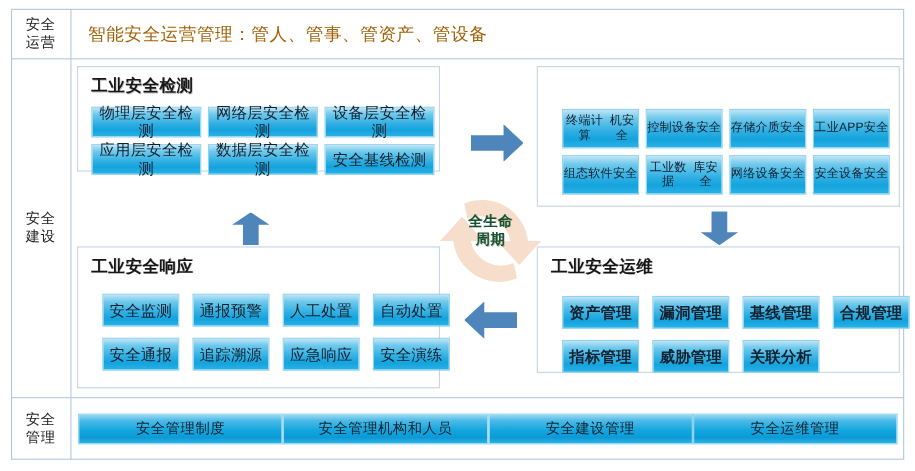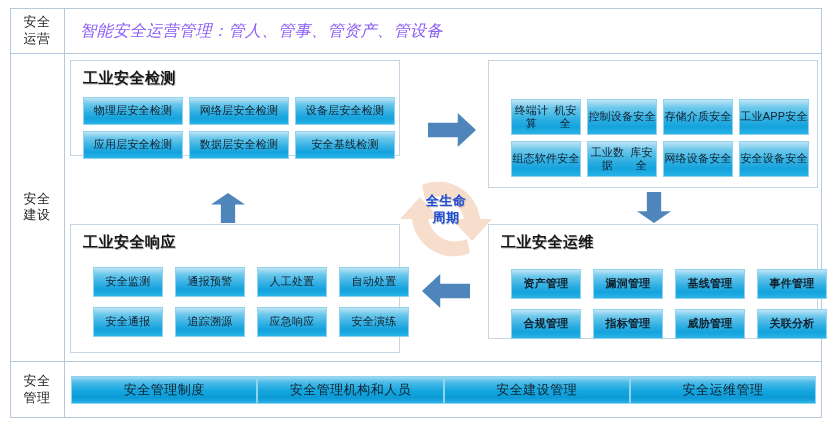--- a/index.html
+++ b/index.html
@@ -71,23 +71,22 @@
     left: 66px;
     top: 9px;
     width: 755px;
     height: 44px;
     display: flex;
     align-items: center;
     padding-left: 14px;
   }
   .header-title {
     font-size: 16px;
-    color: #8b5cf6;
-    letter-spacing: 0.5px;
-    font-style: italic;
+    color: #a16207;
+    letter-spacing: 0.5px;
   }
 
   
   .panel {
     position: absolute;
     border: 1px solid #c6d4e4;
     background: #ffffff;
   }
   .panel-title {
     position: absolute;
@@ -137,21 +136,21 @@
     gap: 10px 12px;
     font-weight: bold;
   }
 
   
   .chip {
     display: flex;
     align-items: center;
     justify-content: center;
     text-align: center;
-    font-size: 11px;
+    font-size: 14px;
     line-height: 1.2;
     color: #10202e;
     background: linear-gradient(180deg,
                 #bfe4f5 0%,
                 #6fc9ec 22%,
                 #2eaee2 58%,
                 #14a3dd 78%,
                 #29b2e6 100%);
     border: 1px solid #8fd3ef;
     letter-spacing: 0.2px;
@@ -224,21 +223,21 @@
   }
   .lifecycle svg { display: block; }
   .lifecycle-label {
     position: absolute;
     left: 0;
     top: 28px;
     width: 108px;
     text-align: center;
     font-size: 13px;
     font-weight: bold;
-    color: #1d4ed8;
+    color: #14532d;
     line-height: 1.3;
     letter-spacing: 0.5px;
     text-shadow: 0.7px 0.7px 0 rgba(140,140,140,0.5);
   }
   .lifecycle-label span { display: block; }
 </style>
 </head>
 <body>
 
 <div id="root">
@@ -335,21 +334,20 @@
       <div class="chip">安全演练</div>
     </div>
   </div>
 
   <div class="panel p-maint">
     <div class="panel-title">工业安全运维</div>
     <div class="chip-grid grid-4c">
       <div class="chip">资产管理</div>
       <div class="chip">漏洞管理</div>
       <div class="chip">基线管理</div>
-      <div class="chip">事件管理</div>
       <div class="chip">合规管理</div>
       <div class="chip">指标管理</div>
       <div class="chip">威胁管理</div>
       <div class="chip">关联分析</div>
     </div>
   </div>
 
   <div class="arrow arrow-right"></div>
   <div class="arrow arrow-down"></div>
   <div class="arrow arrow-left"></div>

